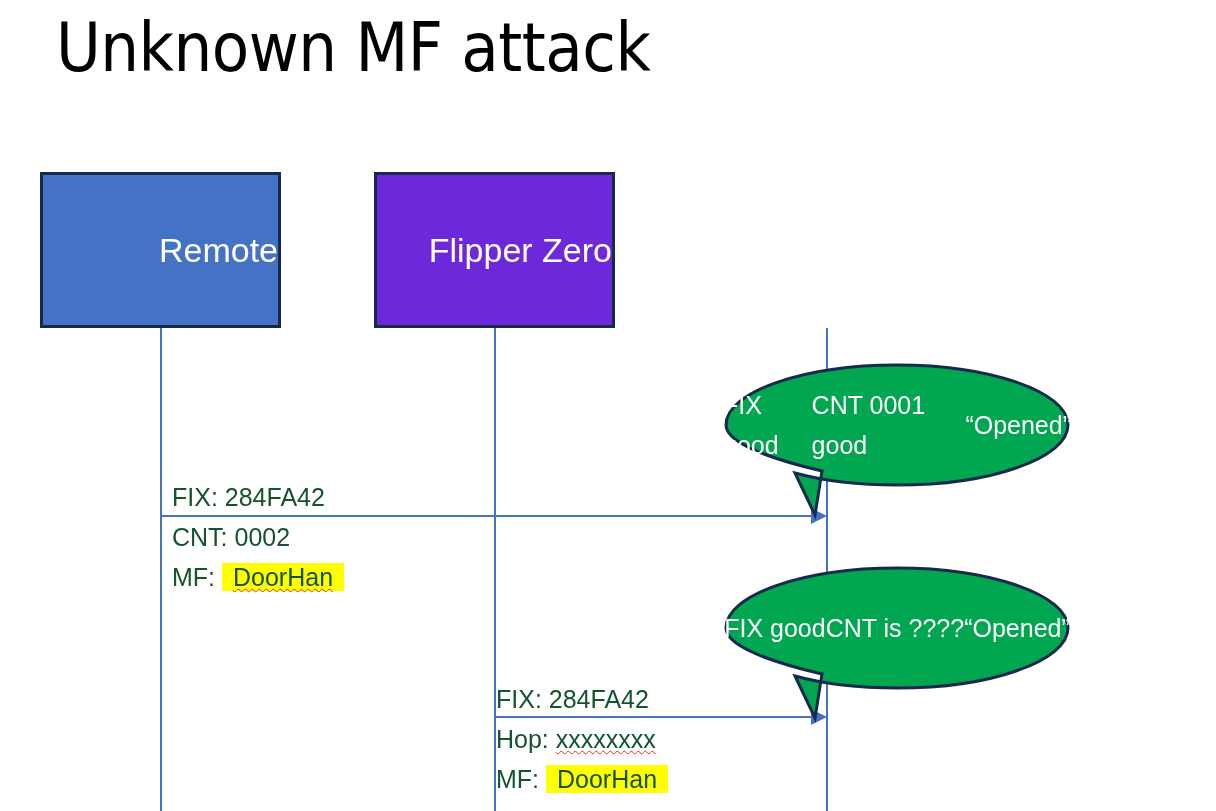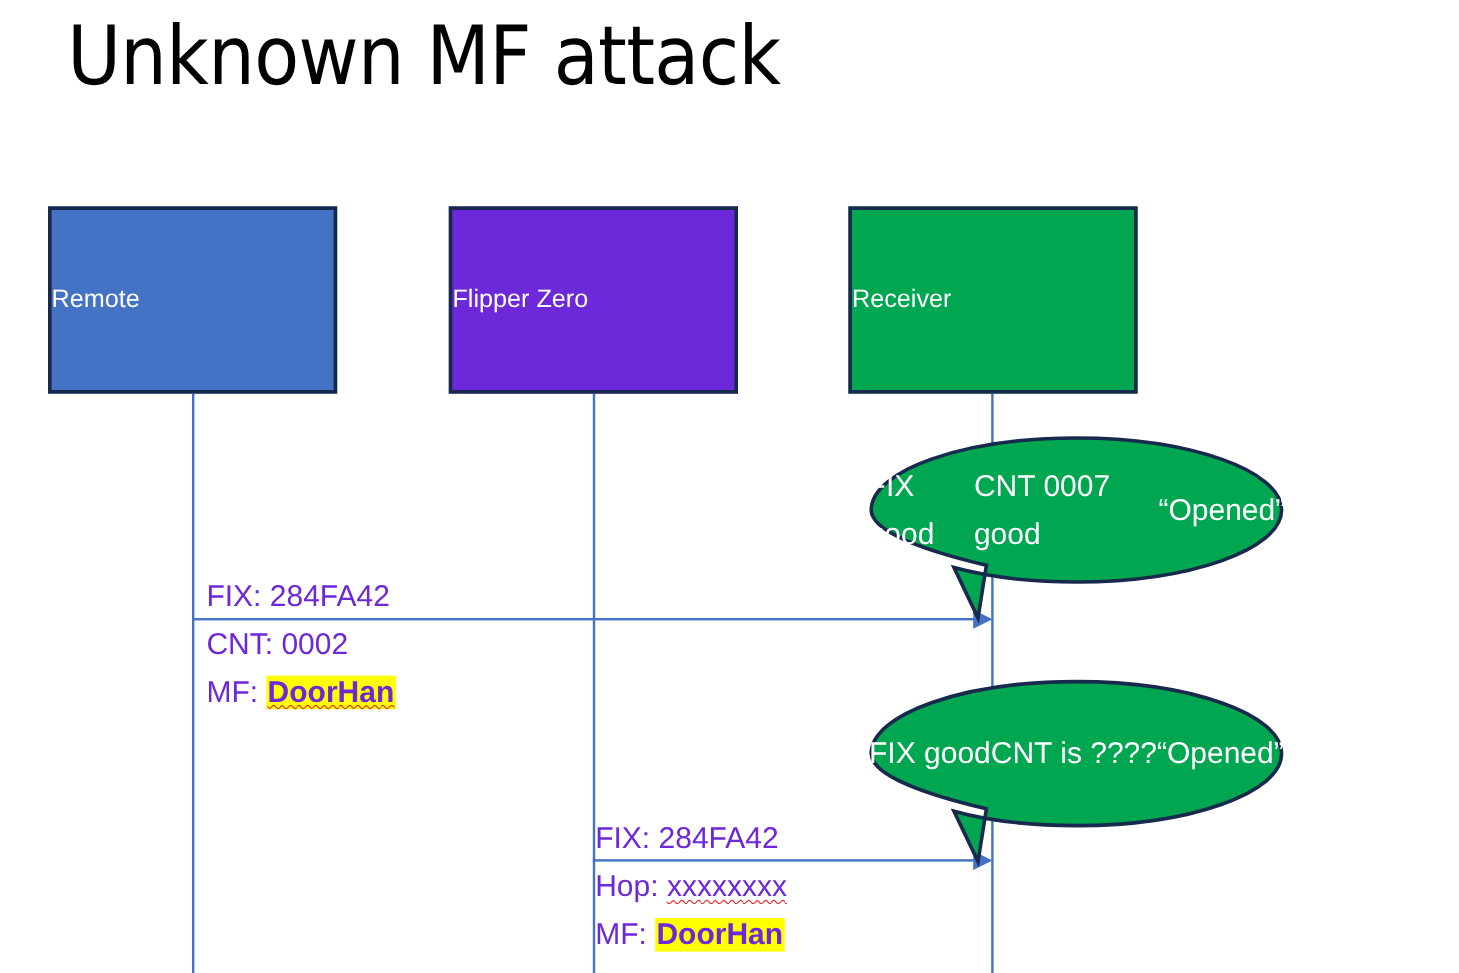--- a/index.html
+++ b/index.html
@@ -29,23 +29,23 @@
     white-space: nowrap;
     font-family: "DejaVu Sans Condensed", "Liberation Sans", sans-serif;
   }
 
   
   .actor-box {
     position: absolute;
     border: 3px solid #17294d;
     display: flex;
     align-items: center;
-    justify-content: flex-start;
+    justify-content: flex-end;
     color: #ffffff;
-    font-size: 21px;
+    font-size: 34px;
     font-weight: 400;
   }
   #actor-remote   { left: 40px;  top: 172px; width: 241px; height: 156px; background: #4473c5; }
   #actor-flipper  { left: 374px; top: 172px; width: 241px; height: 156px; background: #6d28d9; }
   #actor-receiver { left: 707px; top: 172px; width: 241px; height: 156px; background: #00a650; }
 
   
   .lifeline {
     position: absolute;
     width: 2px;
@@ -74,30 +74,29 @@
     border-left: 16px solid #4473c5;
   }
   #msg1-arrowhead { left: 811px; top: 508px; }
   #msg2-arrowhead { left: 811px; top: 709px; }
 
   
   .msg-label {
     position: absolute;
     font-size: 25px;
     line-height: 40px;
-    color: #6d28d9;
+    color: #14532d;
     white-space: nowrap;
   }
   #msg1-label { left: 172px; top: 477px; }
   #msg2-label { left: 496px; top: 679px; }
 
   .hl {
     background: #ffff00;
-    padding: 0 1px;
-    font-weight: bold;
+    padding: 0 11px;
   }
   .squiggle {
     text-decoration: underline;
     text-decoration-style: wavy;
     text-decoration-color: #e03030;
     text-decoration-thickness: 1px;
     text-underline-offset: 2px;
   }
 
   
@@ -133,23 +132,20 @@
 
   <div class="lifeline" id="lifeline-remote"></div>
   <div class="lifeline" id="lifeline-flipper"></div>
   <div class="lifeline" id="lifeline-receiver"></div>
 
   <div class="actor-box" id="actor-remote">
     <span>Remote</span>
   </div>
   <div class="actor-box" id="actor-flipper">
     <span>Flipper Zero</span>
-  </div>
-  <div class="actor-box" id="actor-receiver">
-    <span>Receiver</span>
   </div>
 
   <div class="msg-line" id="msg1-line"></div>
   <div class="arrowhead" id="msg1-arrowhead"></div>
 
   <div class="msg-line" id="msg2-line"></div>
   <div class="arrowhead" id="msg2-arrowhead"></div>
 
   <div class="msg-label" id="msg1-label">
     <div><span>FIX: </span><span>284FA42</span></div>
@@ -169,21 +165,21 @@
                C 268 2, 345 29, 345 62
                C 345 95, 268 122, 174 122
                C 136 122, 101 118, 72 110
                L 92 152
                L 99 108
                C 48 96, 3 80, 3 62
                C 3 29, 80 2, 174 2 Z" fill="#00a650" stroke="#17294d" stroke-width="3"></path>
     </svg>
     <div class="callout-text">
       <div>FIX good</div>
-      <div>CNT 0007 good</div>
+      <div>CNT 0001 good</div>
       <div>“Opened”</div>
     </div>
   </div>
 
   <div class="callout" id="callout-2">
     <svg width="348" height="160" viewBox="0 0 348 160">
       <path d="M 174 2
                C 268 2, 345 29, 345 62
                C 345 95, 268 122, 174 122
                C 136 122, 101 118, 72 110

